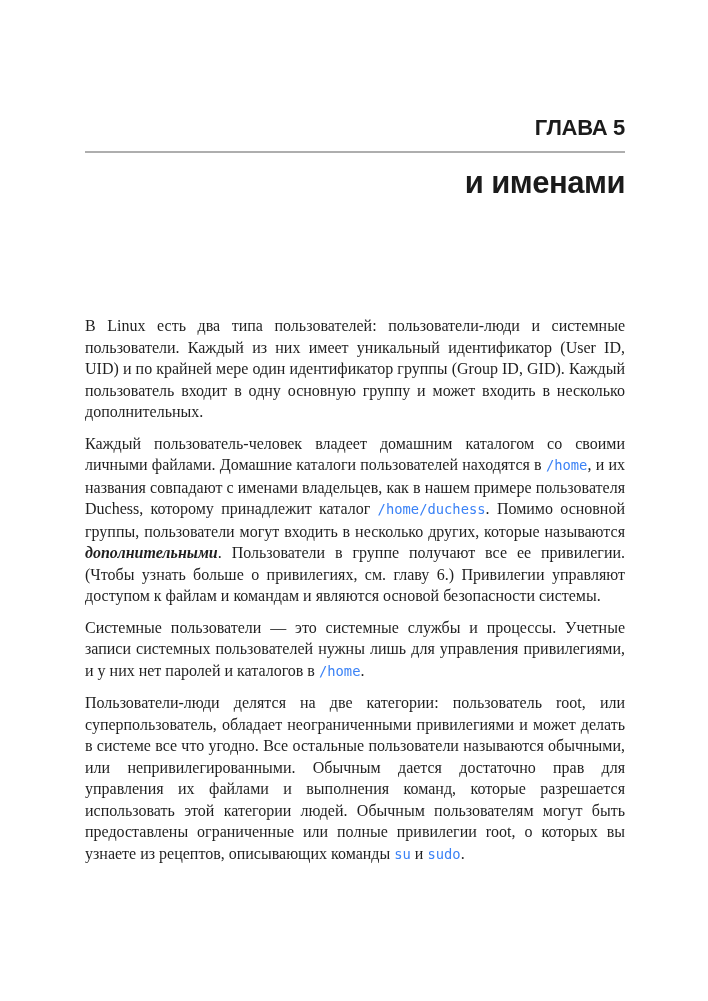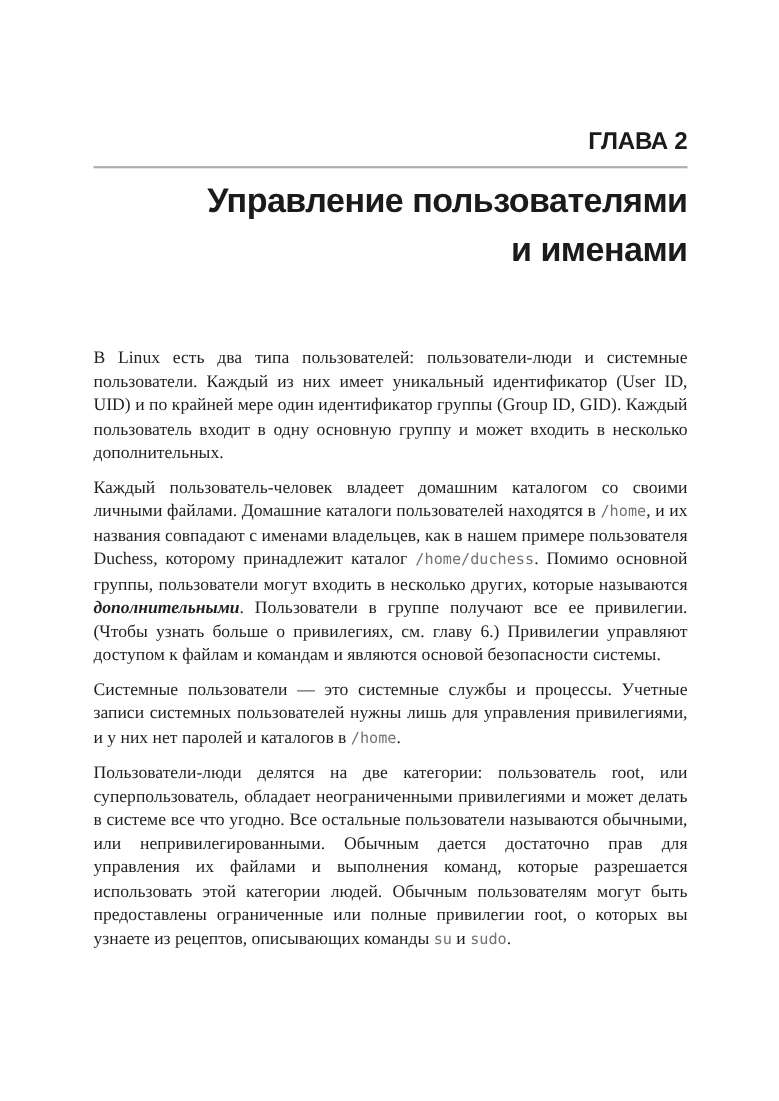--- a/index.html
+++ b/index.html
@@ -43,48 +43,47 @@
     font-weight: bold;
     font-size: 31px;
     line-height: 44px;
     letter-spacing: -0.5px;
     color: #1b1b1b;
   }
   .chapter-title .title-line {
     display: block;
   }
   .body-text {
-    margin-top: 66px;
+    margin-top: 110px;
     color: #1f1f1f;
     font-size: 16px;
     line-height: 21.5px;
     text-align: justify;
   }
   .body-text p.para {
     margin: 0 0 10px 0;
   }
   .body-text .mono {
     font-family: "DejaVu Sans Mono", monospace;
     font-size: 13.8px;
-    color: #737373;
+    color: #3b82f6;
   }
   .body-text .italic {
     font-style: italic;
     font-weight: bold;
   }
 </style>
 </head>
 <body>
 
 <div class="page">
   <div class="content">
-    <div class="chapter-label">ГЛАВА 2</div>
+    <div class="chapter-label">ГЛАВА 5</div>
     <div class="rule"></div>
     <h1 class="chapter-title">
-      <span class="title-line">Управление пользователями</span>
       <span class="title-line">и именами</span>
     </h1>
     <div class="body-text">
         <p class="para"><span>В Linux есть два типа пользователей: пользователи-люди и системные пользователи. Каждый из них имеет уникальный идентификатор (User ID, UID) и по крайней мере один идентификатор группы (Group ID, GID). Каждый пользователь входит в одну основную группу и может входить в несколько дополнительных.</span></p>
         <p class="para"><span>Каждый пользователь-человек владеет домашним каталогом со своими личными файлами. Домашние каталоги пользователей находятся в </span><span class="mono">/home</span><span>, и их названия совпадают с именами владельцев, как в нашем примере пользователя Duchess, которому принадлежит каталог </span><span class="mono">/home/duchess</span><span>. Помимо основной группы, пользователи могут входить в несколько других, которые называются </span><span class="italic">дополнительными</span><span>. Пользователи в группе получают все ее привилегии. (Чтобы узнать больше о привилегиях, см. главу 6.) Привилегии управляют доступом к файлам и командам и являются основой безопасности системы.</span></p>
         <p class="para"><span>Системные пользователи — это системные службы и процессы. Учетные записи системных пользователей нужны лишь для управления привилегиями, и у них нет паролей и каталогов в </span><span class="mono">/home</span><span>.</span></p>
         <p class="para"><span>Пользователи-люди делятся на две категории: пользователь root, или суперпользователь, обладает неограниченными привилегиями и может делать в системе все что угодно. Все остальные пользователи называются обычными, или непривилегированными. Обычным дается достаточно прав для управления их файлами и выполнения команд, которые разрешается использовать этой категории людей. Обычным пользователям могут быть предоставлены ограниченные или полные привилегии root, о которых вы узнаете из рецептов, описывающих команды </span><span class="mono">su</span><span> и </span><span class="mono">sudo</span><span>.</span></p>
       </div>
   </div>
 </div>

